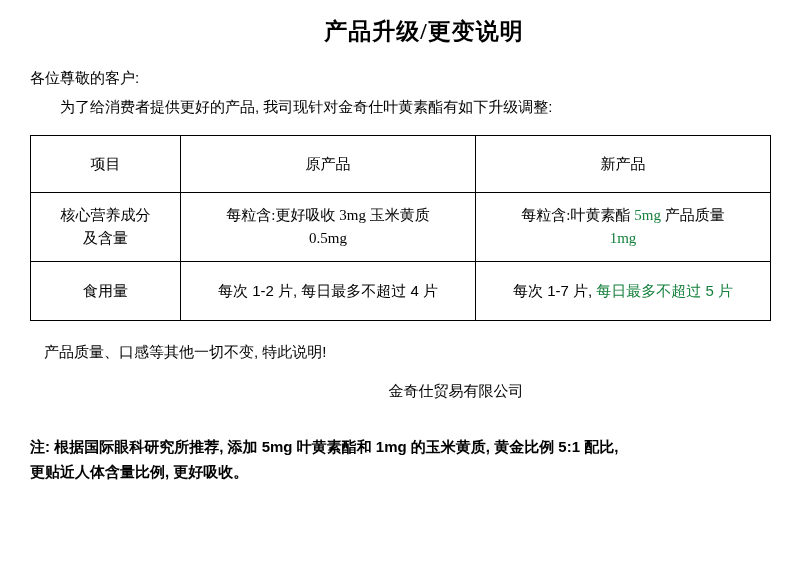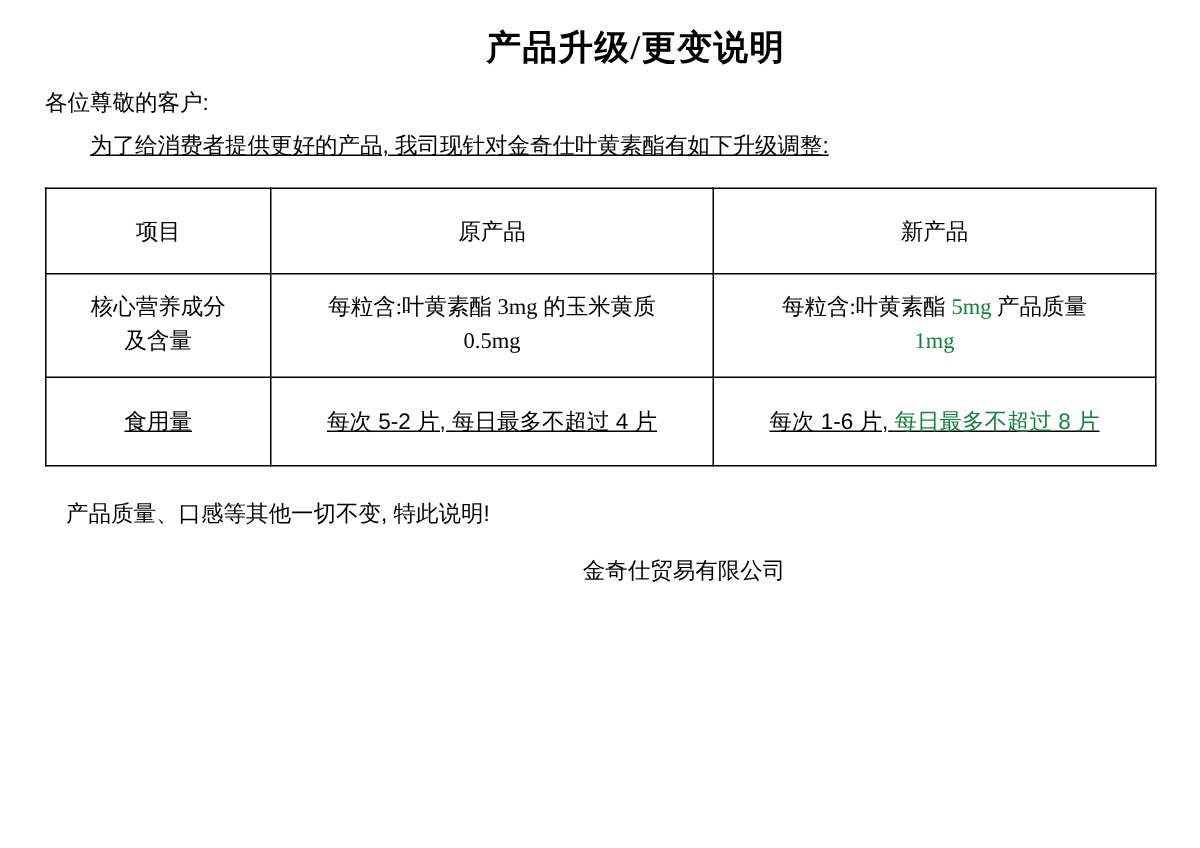--- a/index.html
+++ b/index.html
@@ -25,47 +25,46 @@
     font-size: 23px;
     font-weight: bold;
     letter-spacing: 1px;
     margin-top: 16px;
     margin-bottom: 0;
     font-family: "Liberation Serif", serif;
     padding-left: 48px;
   }
   .salutation {
     font-size: 15px;
-    margin: 12px 0 0 30px;
+    margin: 22px 0 0 30px;
   }
   .intro {
     font-size: 15px;
     margin: 10px 12px 0 60px;
-    text-decoration: underline;
   }
   table.spec {
     border-collapse: collapse;
     margin: 18px 0 0 30px;
     width: 740px;
     table-layout: fixed;
   }
   table.spec td, table.spec th {
     border: 1px solid #000000;
     text-align: center;
     vertical-align: middle;
     font-size: 15px;
     font-weight: normal;
     padding: 8px 18px;
   }
   .col-item { width: 150px; }
   .col-old { width: 295px; }
   .col-new { width: 295px; }
   .hdr td { height: 40px; font-size: 16px; }
   .row-nutrition td { height: 52px; line-height: 1.55; font-family: Liberation Serif, serif; }
-  .row-dose td { height: 42px; text-decoration: underline; }
+  .row-dose td { height: 42px; }
   .hl { color: #15803d; }
   .note-line {
     font-size: 15px;
     margin: 22px 0 0 44px;
   }
   .sign-block {
     margin-top: 16px;
     text-align: center;
     padding-left: 112px;
     font-size: 15px;
@@ -101,41 +100,45 @@
         <td>项目</td>
         <td>原产品</td>
         <td>新产品</td>
       </tr>
       <tr class="row-nutrition">
         <td>
           <span>核心营养成分</span><br>
           <span>及含量</span>
         </td>
         <td>
-          <span>每粒含:叶黄素酯 3mg  的玉米黄质</span><br>
+          <span>每粒含:更好吸收 3mg  玉米黄质</span><br>
           <span>0.5mg</span>
         </td>
         <td>
           <span>每粒含:叶黄素酯</span>
           <span class="hl">5mg</span>
           <span>产品质量</span><br>
           <span class="hl">1mg</span>
         </td>
       </tr>
       <tr class="row-dose">
         <td>食用量</td>
-        <td>每次 5-2 片, 每日最多不超过 4 片</td>
+        <td>每次 1-2 片, 每日最多不超过 4 片</td>
         <td>
-          <span>每次 1-6 片,</span>
-          <span class="hl nowrap">每日最多不超过 8 片</span>
+          <span>每次 1-7 片,</span>
+          <span class="hl nowrap">每日最多不超过 5 片</span>
         </td>
       </tr>
     </tbody>
   </table>
 
   <div class="note-line">产品质量、口感等其他一切不变, 特此说明!</div>
 
   <div class="sign-block">
     <div>金奇仕贸易有限公司</div>
   </div>
 
+  <div class="footnote">
+    <div>注: 根据国际眼科研究所推荐, 添加 5mg 叶黄素酯和 1mg 的玉米黄质, 黄金比例 5:1 配比,</div>
+    <div>更贴近人体含量比例, 更好吸收。</div>
+  </div>
 
 </div>
 
 </body></html>

